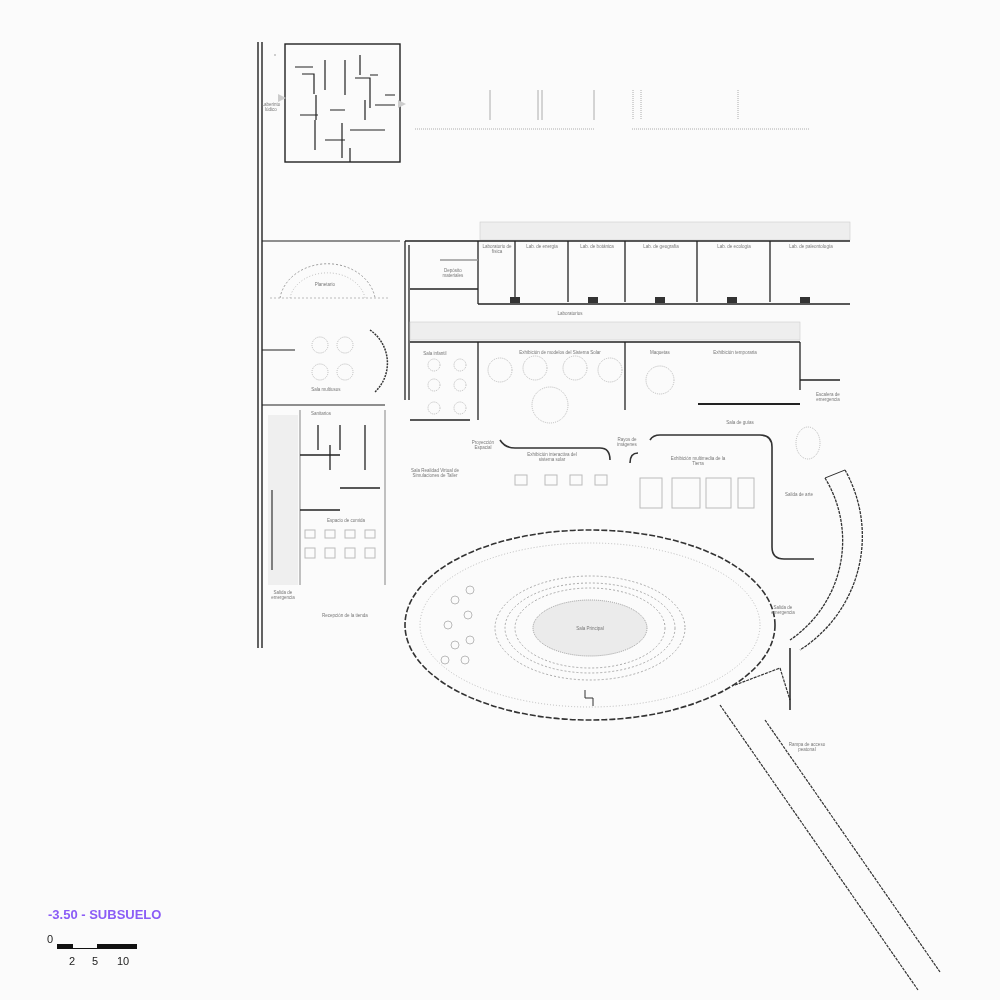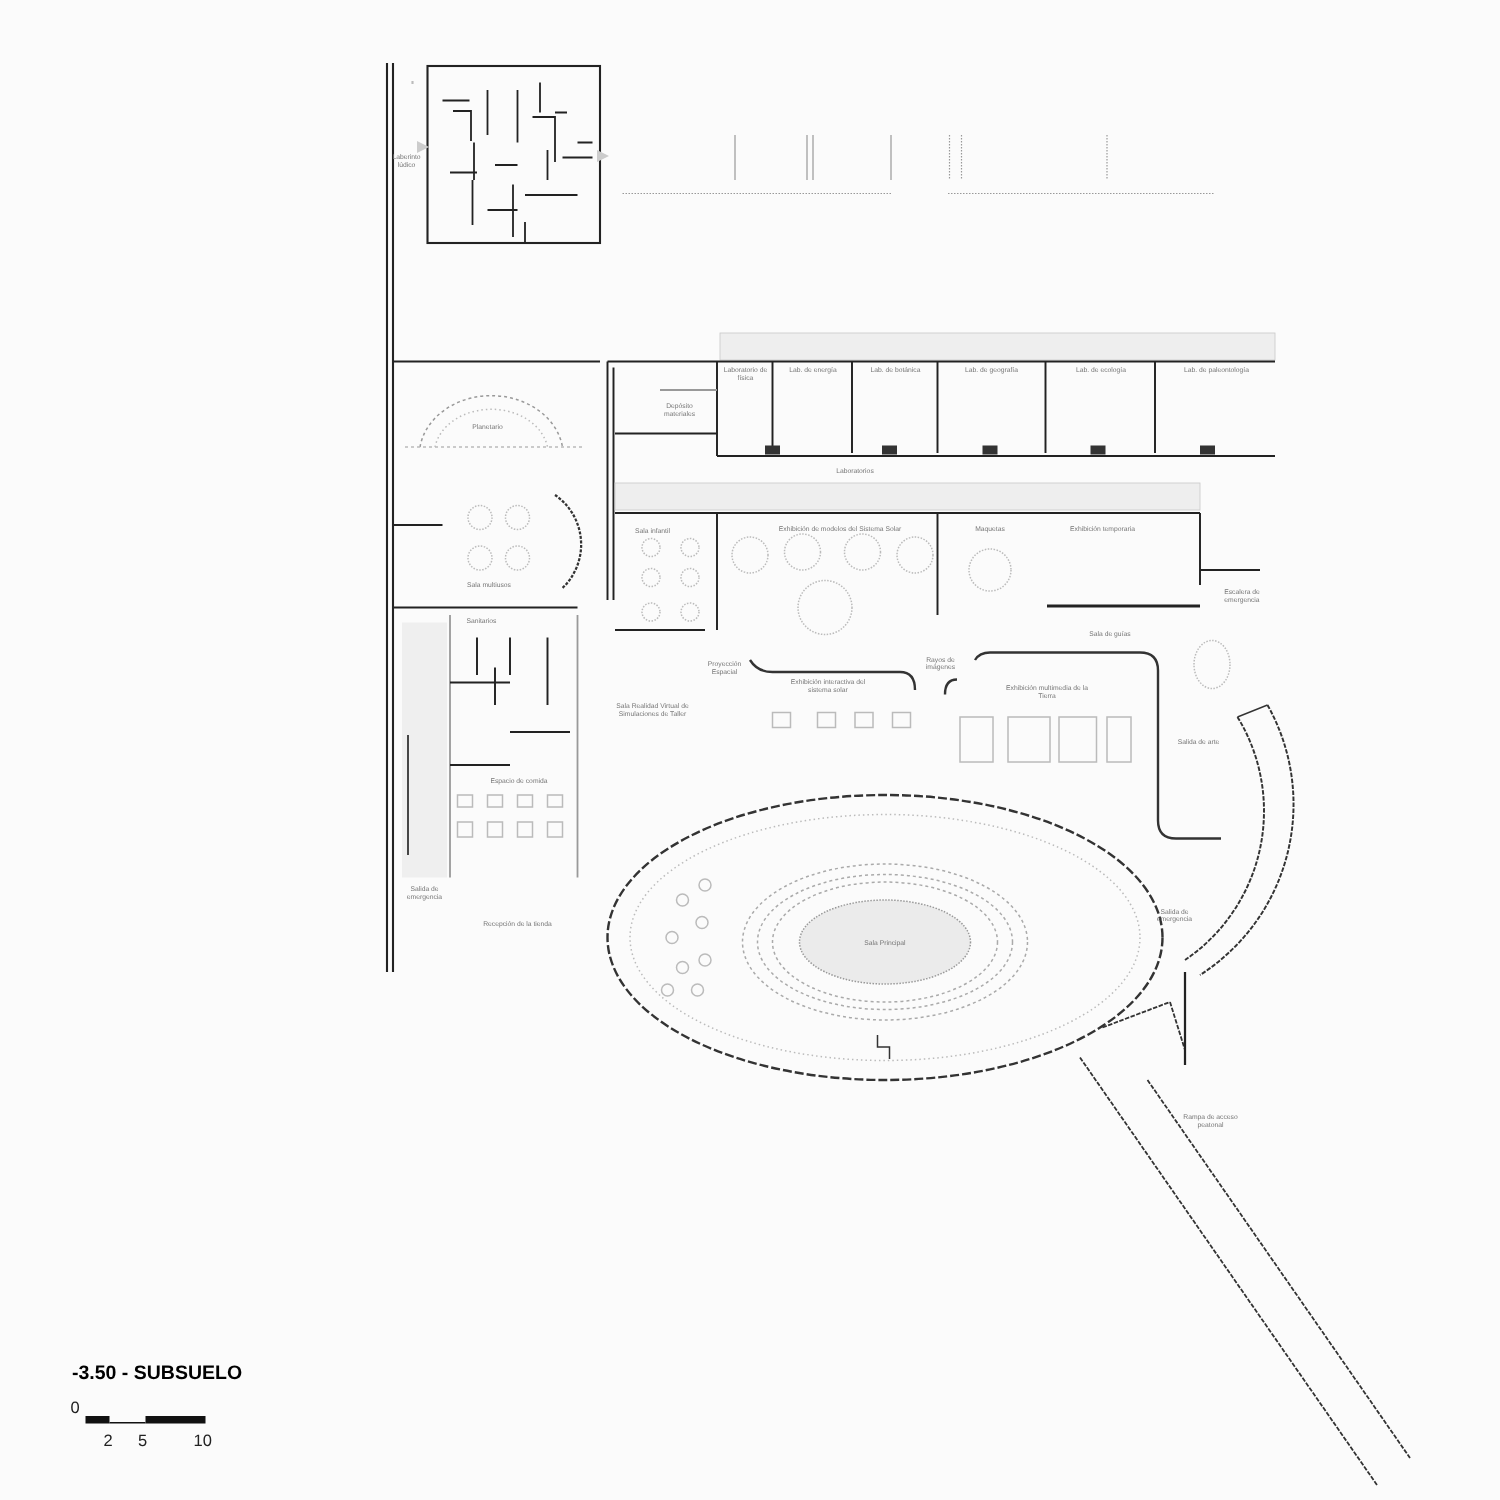--- a/index.html
+++ b/index.html
@@ -1,19 +1,19 @@
 <!DOCTYPE html>
 <html><head>
 <meta charset="utf-8">
 <style>
   html,body{margin:0;padding:0;background:#fbfbfb;}
   body{width:1000px;height:1000px;position:relative;overflow:hidden;font-family:"Liberation Sans",sans-serif;}
   svg.plan{position:absolute;left:0;top:0;width:1000px;height:1000px;}
   .lbl{position:absolute;font-size:4.5px;color:#777;line-height:5px;text-align:center;white-space:pre-line;}
-  .title{position:absolute;left:48px;top:907px;font-size:13px;font-weight:bold;color:#000000;}
+  .title{position:absolute;left:48px;top:907px;font-size:13px;font-weight:bold;color:#8b5cf6;}
   .scale{position:absolute;left:45px;top:930px;width:110px;height:40px;}
   .scale .tick{position:absolute;font-size:11px;color:#222;}
 </style>
 </head>
 <body>
 
 <svg class="plan" viewBox="0 0 1000 1000" xmlns="http://www.w3.org/2000/svg">
   <g fill="none" stroke="#222" stroke-width="1.4">
 
     <line x1="258" y1="42" x2="258" y2="648"></line>
@@ -211,14 +211,14 @@
 <div class="lbl" style="left:782px;top:742px;width:50px;">Rampa de acceso peatonal</div>
 
 <div class="title">-3.50 - SUBSUELO</div>
 <div class="scale">
   <div style="position:absolute;left:12px;top:14px;width:16px;height:5px;background:#111;"></div>
   <div style="position:absolute;left:28px;top:18px;width:24px;height:1px;background:#111;"></div>
   <div style="position:absolute;left:52px;top:14px;width:40px;height:5px;background:#111;"></div>
   <span class="tick" style="left:2px;top:3px;">0</span>
   <span class="tick" style="left:24px;top:25px;">2</span>
   <span class="tick" style="left:47px;top:25px;">5</span>
-  <span class="tick" style="left:84px;top:25px;">10</span>
+  <span class="tick" style="left:72px;top:25px;">10</span>
 </div>
 
 </body></html>

